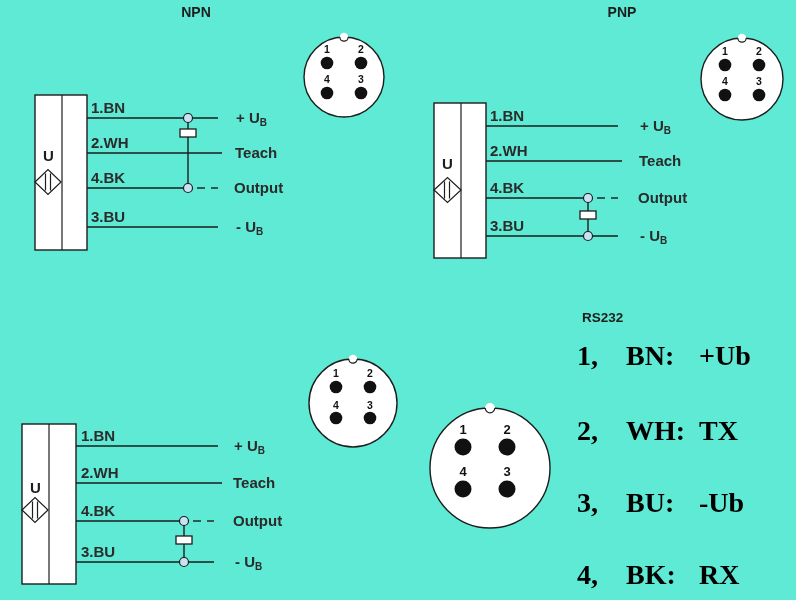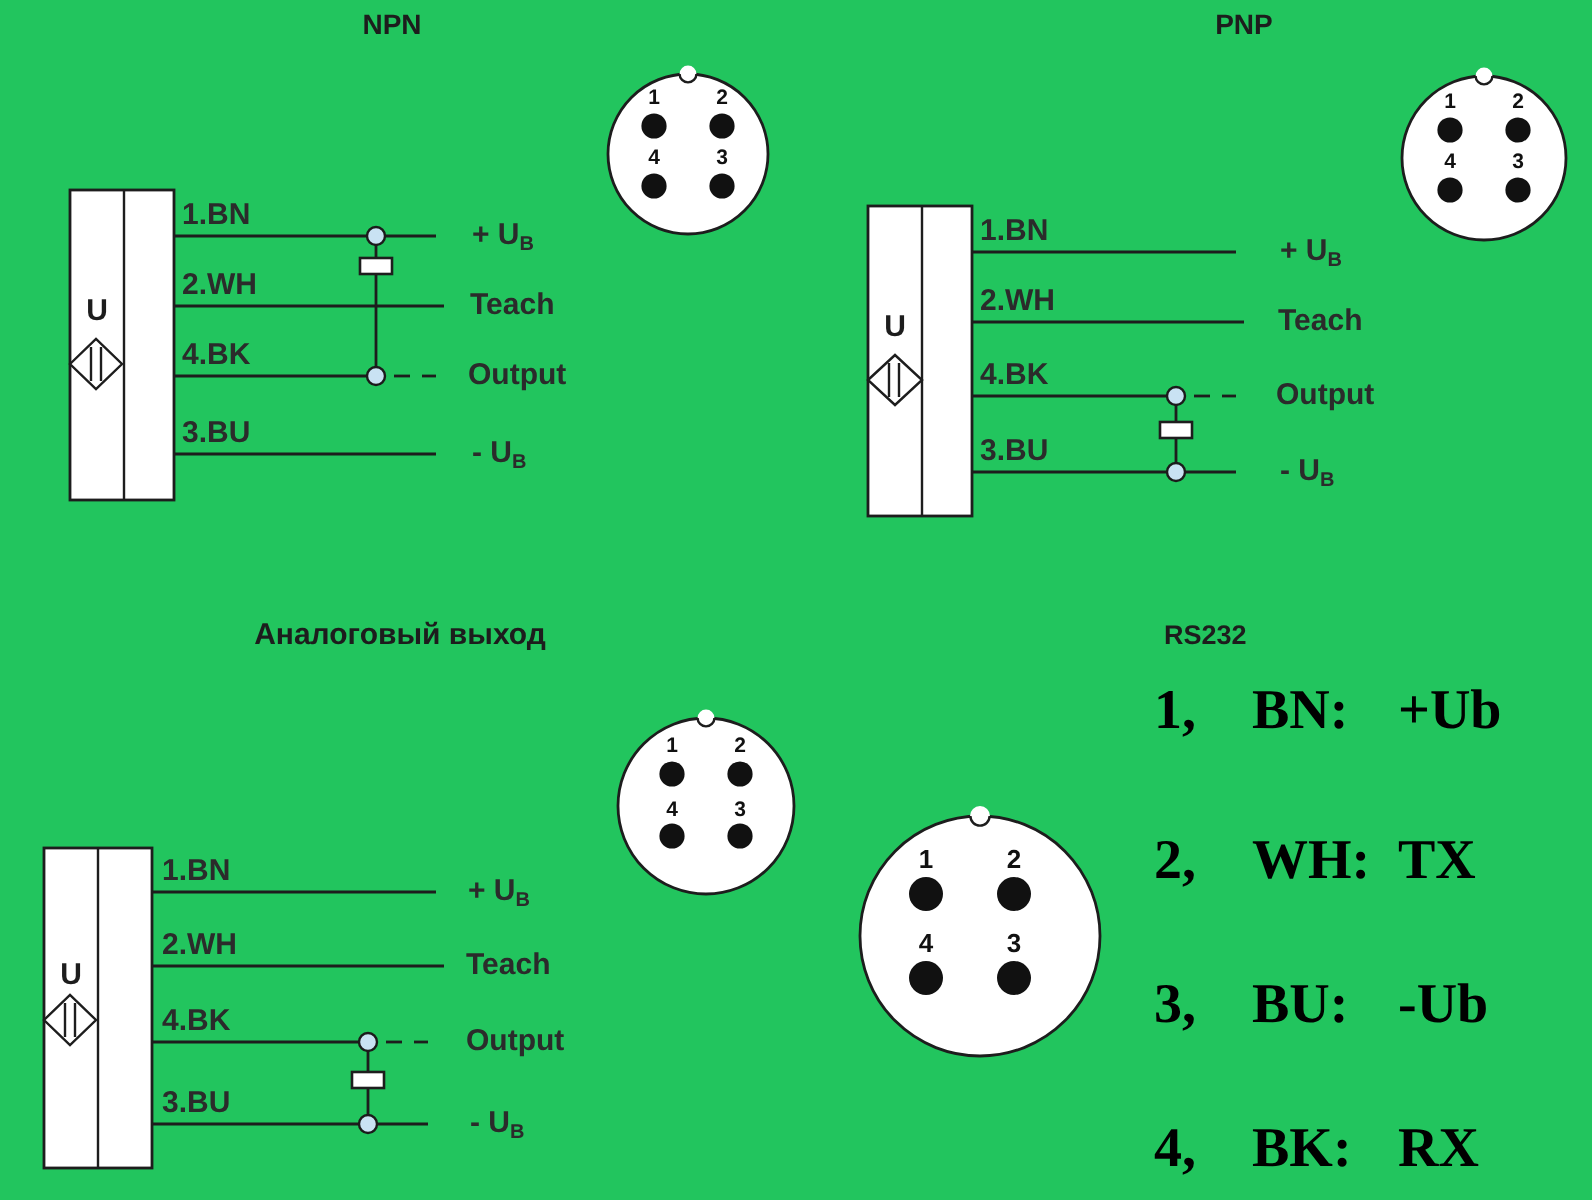--- a/index.html
+++ b/index.html
@@ -1,17 +1,17 @@
 <!DOCTYPE html>
 <html style="--line: #1d1d1d; --node: #c9e2f3; --text: #2b2b2b;"><head>
 <meta charset="utf-8">
 <style>
   html,body { margin:0; padding:0; background:#ffffff; }
   #screen {
-    position:relative; width:796px; height:600px; background:#22c55e;
+    position:relative; width:796px; height:600px; background:#5eead4;
     overflow:hidden; font-family:"Liberation Sans", sans-serif;
   }
   #gfx { position:absolute; left:0; top:0; }
   
   .wire   { stroke:var(--line,#1d1d1d); stroke-width:1.4; fill:none; }
   .thin   { stroke:var(--line,#1d1d1d); stroke-width:1.2; fill:none; }
   .boxf   { stroke:var(--line,#1d1d1d); stroke-width:1.4; fill:#fff; }
   .res    { fill:#fff; stroke:var(--line,#1d1d1d); stroke-width:1.3; }
   .node   { fill:var(--node,#c9e2f3); stroke:#1b1b1b; stroke-width:1.2; }
   .conn   { fill:#fff; stroke:var(--line,#1d1d1d); stroke-width:1.4; }
@@ -150,21 +150,20 @@
   <div class="t pinlbl" style="left:490px; top:218px;">3.BU</div>
   <div class="t sig" style="left:640px; top:118px;"><span>+ U</span><span class="sb">B</span></div>
   <div class="t sig" style="left:639px; top:153px;"><span>Teach</span><span class="sb"></span></div>
   <div class="t sig" style="left:638px; top:190px;"><span>Output</span><span class="sb"></span></div>
   <div class="t sig" style="left:640px; top:228px;"><span>- U</span><span class="sb">B</span></div>
   <div class="t pn-s" style="left:725px; top:46px;">1</div>
   <div class="t pn-s" style="left:759px; top:46px;">2</div>
   <div class="t pn-s" style="left:725px; top:76px;">4</div>
   <div class="t pn-s" style="left:759px; top:76px;">3</div>
 
-  <div class="t title-lg" style="left:75px; top:310px; width:250px;">Аналоговый выход</div>
   <div class="t ulbl" style="left:22px; top:480px;">U</div>
   <div class="t pinlbl" style="left:81px; top:428px;">1.BN</div>
   <div class="t pinlbl" style="left:81px; top:465px;">2.WH</div>
   <div class="t pinlbl" style="left:81px; top:503px;">4.BK</div>
   <div class="t pinlbl" style="left:81px; top:544px;">3.BU</div>
   <div class="t sig" style="left:234px; top:438px;"><span>+ U</span><span class="sb">B</span></div>
   <div class="t sig" style="left:233px; top:475px;"><span>Teach</span><span class="sb"></span></div>
   <div class="t sig" style="left:233px; top:513px;"><span>Output</span><span class="sb"></span></div>
   <div class="t sig" style="left:235px; top:554px;"><span>- U</span><span class="sb">B</span></div>
   <div class="t pn-s" style="left:336px; top:368px;">1</div>

